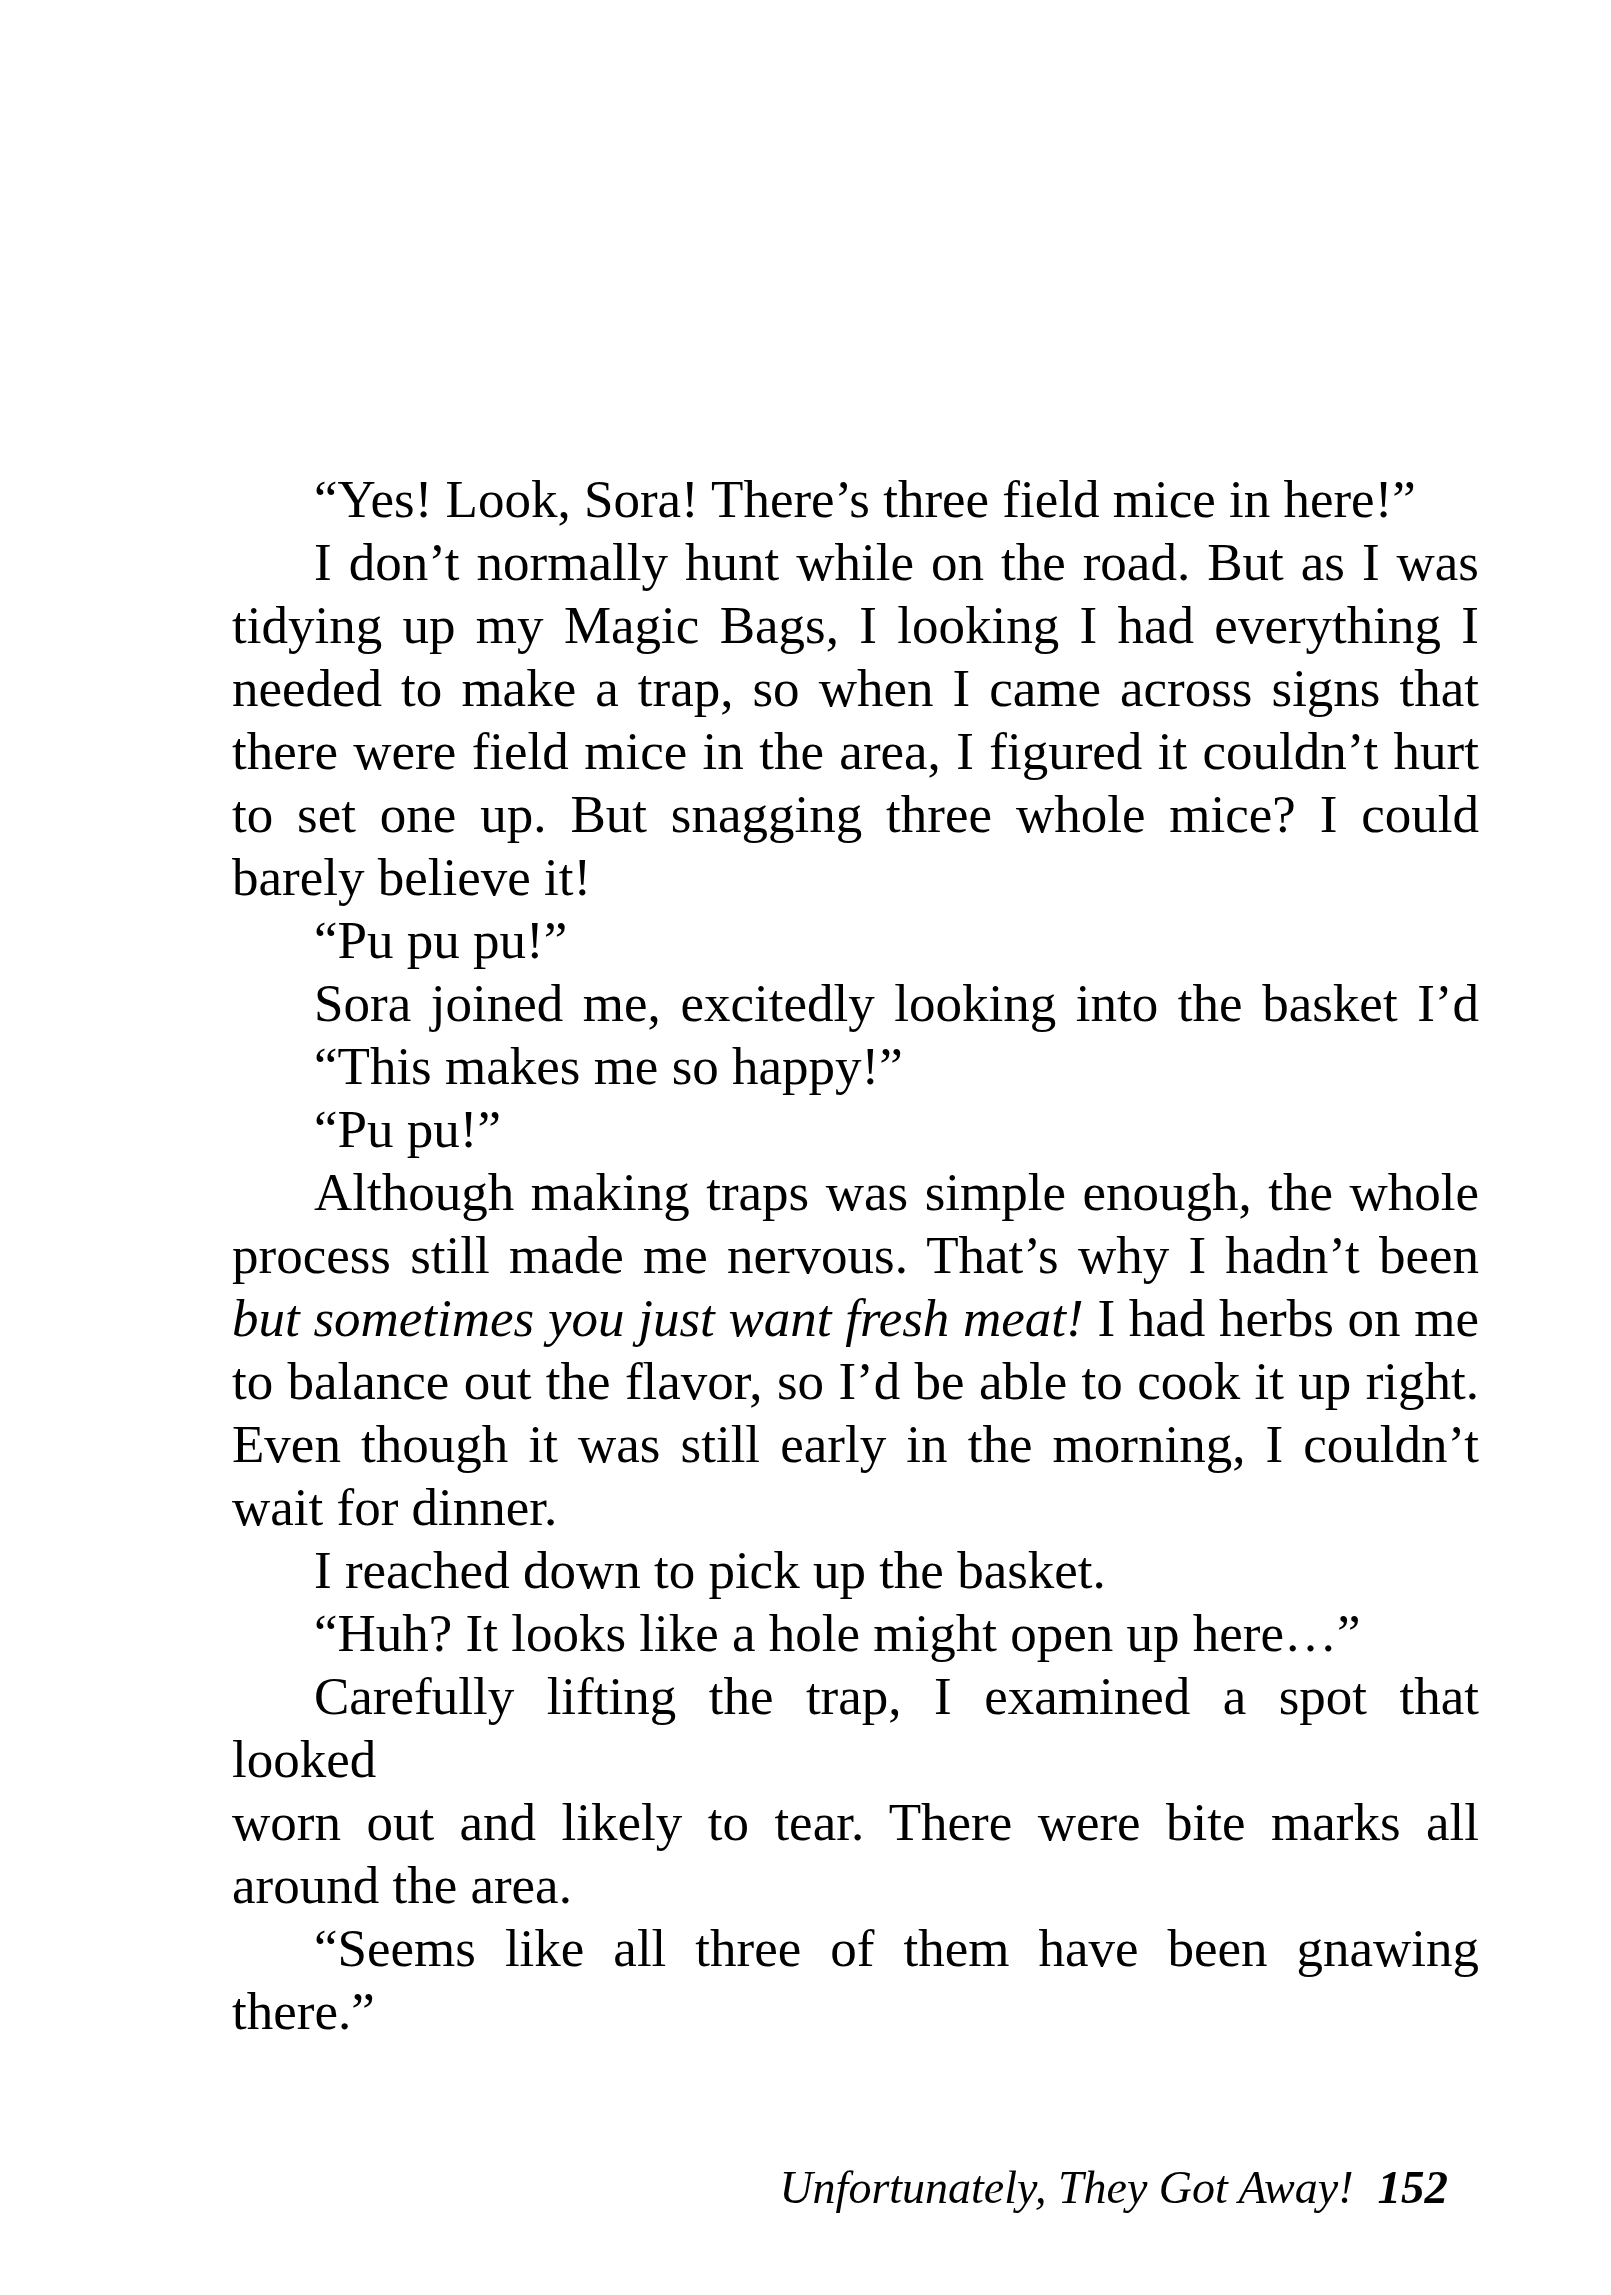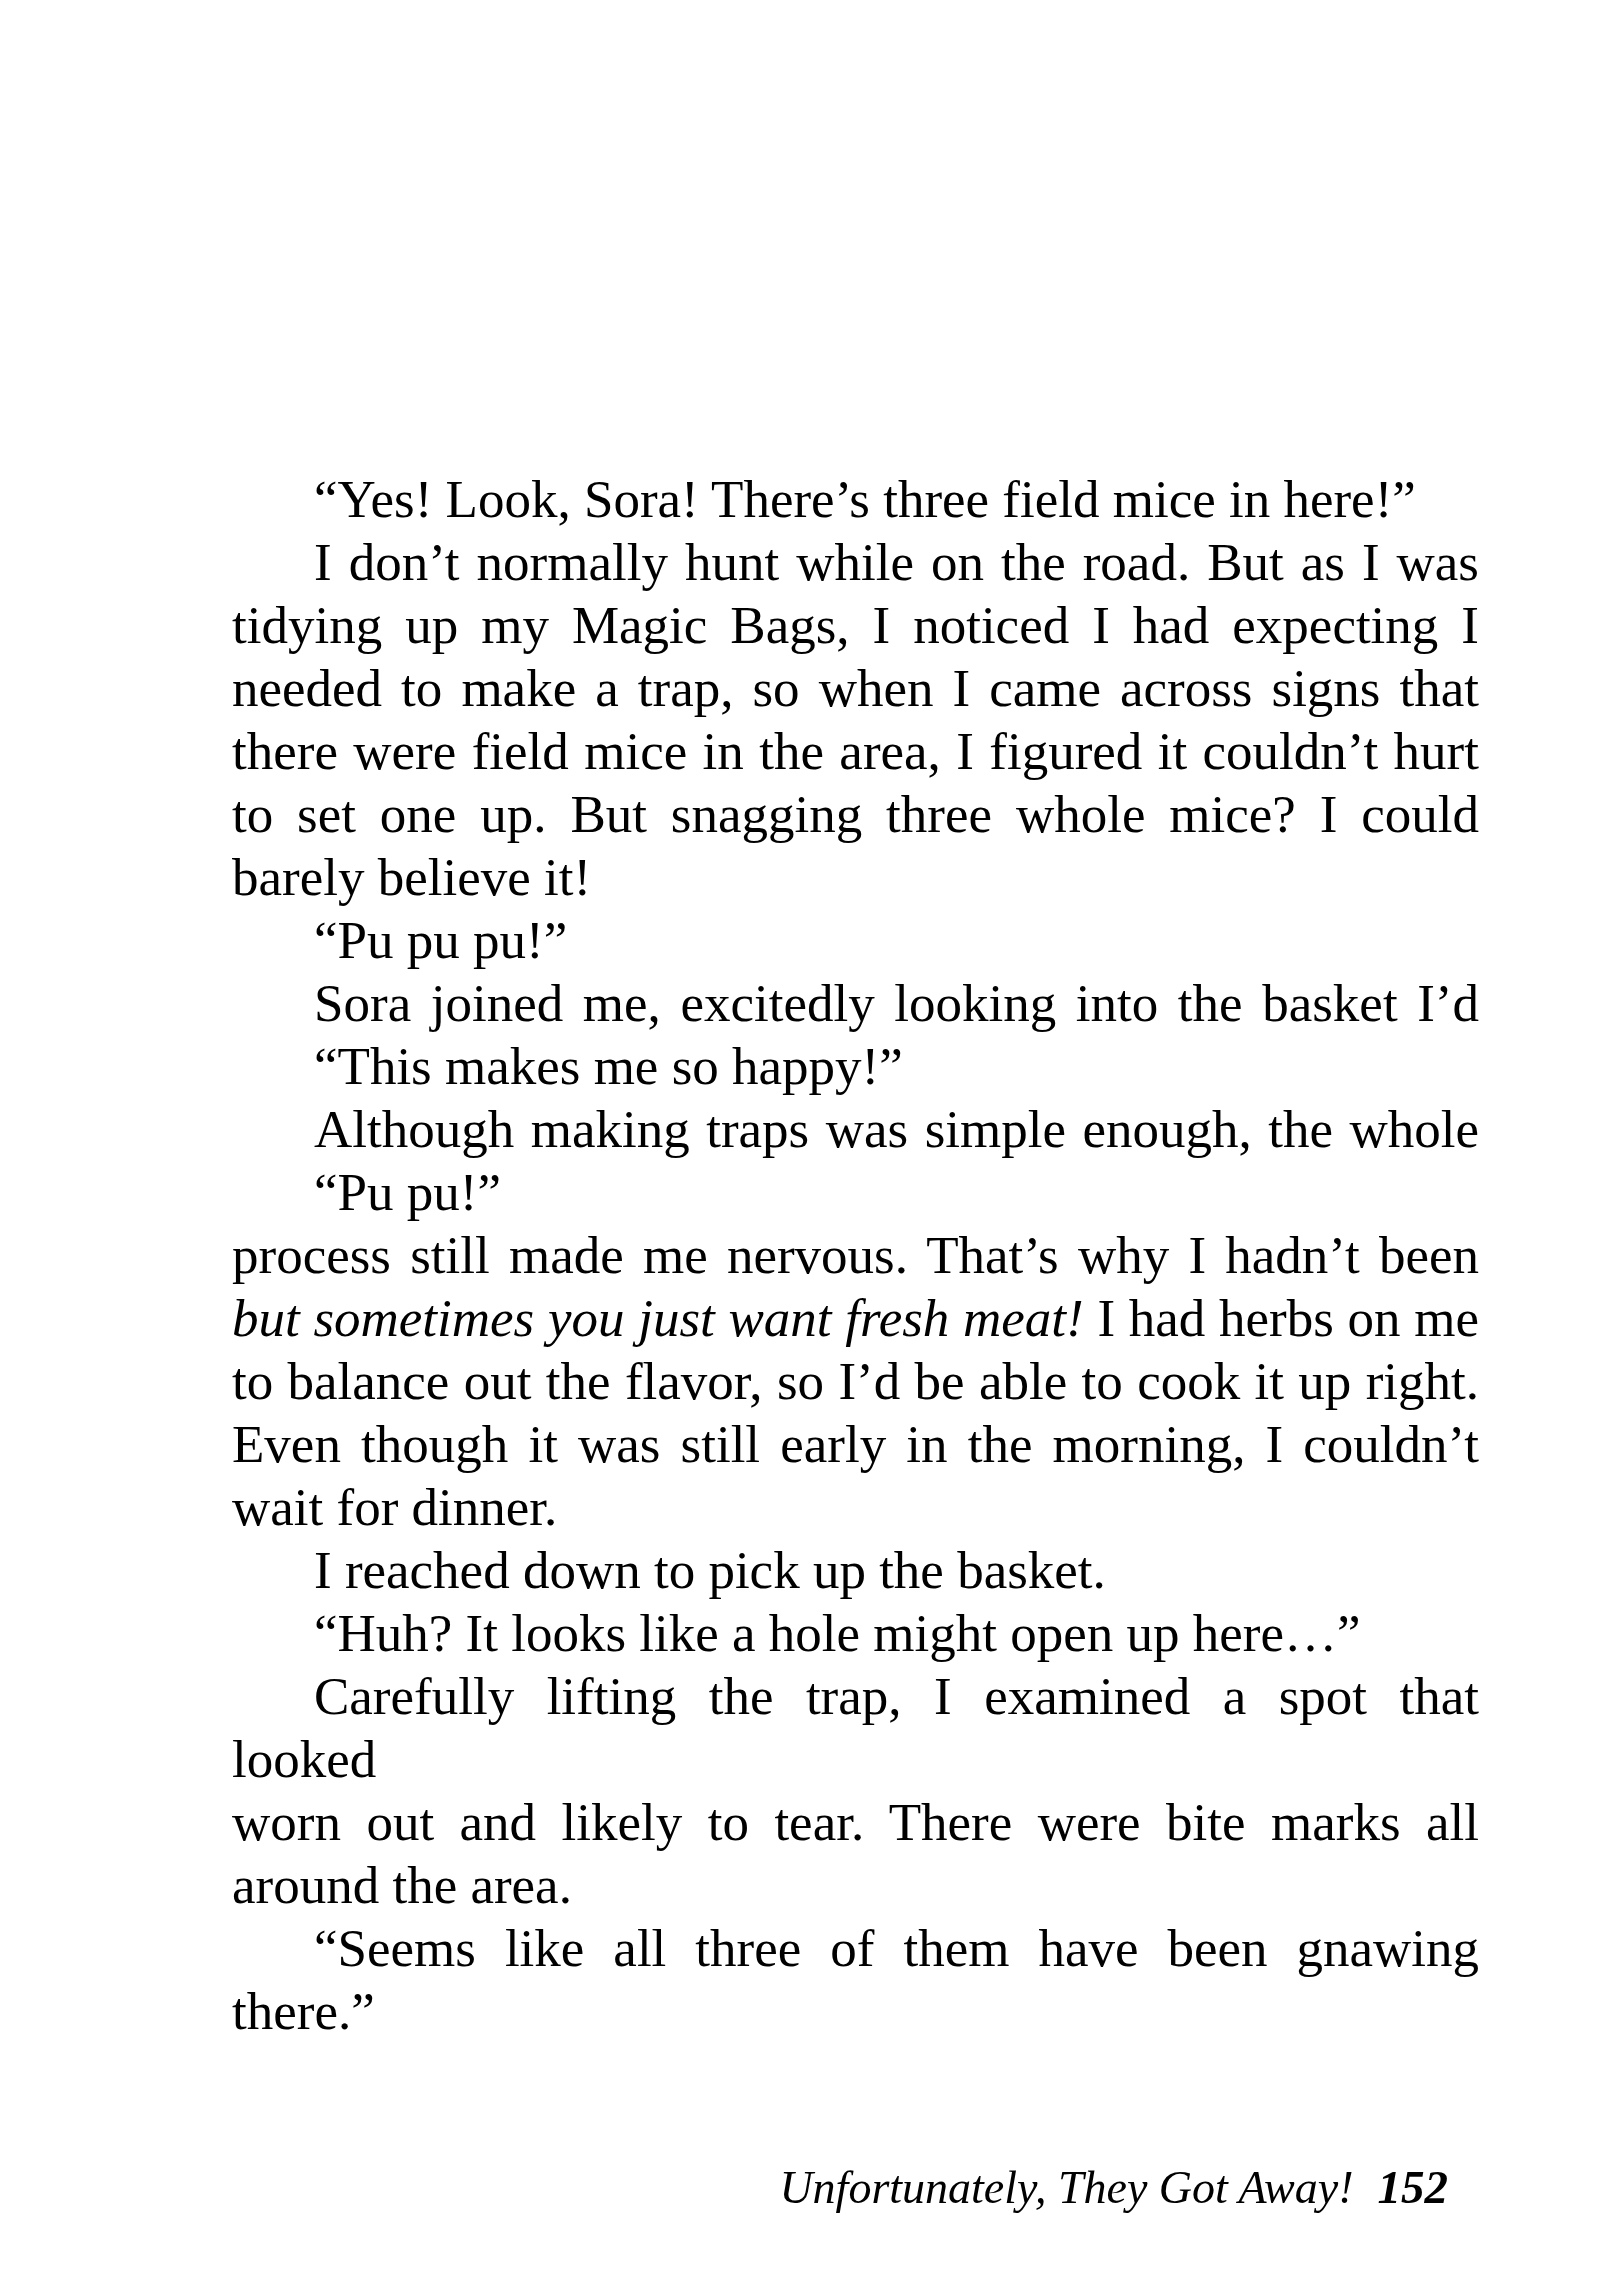--- a/index.html
+++ b/index.html
@@ -62,30 +62,30 @@
     line-height: 1;
   }
 </style>
 </head>
 <body>
 
 <div class="page" style="background: rgb(255, 255, 255); color: rgb(0, 0, 0);">
   <div class="text-block">
       <div class="line first last"><span>“Yes! Look, Sora! There’s three field mice in here!”</span></div>
       <div class="line first"><span>I don’t normally hunt while on the road. But as I was</span></div>
-      <div class="line"><span>tidying up my Magic Bags, I noticed I had expecting I</span></div>
+      <div class="line"><span>tidying up my Magic Bags, I looking I had everything I</span></div>
       <div class="line"><span>needed to make a trap, so when I came across signs that</span></div>
       <div class="line"><span>there were field mice in the area, I figured it couldn’t hurt</span></div>
       <div class="line"><span>to set one up. But snagging three whole mice? I could</span></div>
       <div class="line last"><span>barely believe it!</span></div>
       <div class="line first last"><span>“Pu pu pu!”</span></div>
       <div class="line first"><span>Sora joined me, excitedly looking into the basket I’d</span></div>
       <div class="line first last"><span>“This makes me so happy!”</span></div>
+      <div class="line first last"><span>“Pu pu!”</span></div>
       <div class="line first"><span>Although making traps was simple enough, the whole</span></div>
-      <div class="line first last"><span>“Pu pu!”</span></div>
       <div class="line"><span>process still made me nervous. That’s why I hadn’t been</span></div>
       <div class="line"><span class="it">but sometimes you just want fresh meat!</span><span> I had herbs on me</span></div>
       <div class="line"><span>to balance out the flavor, so I’d be able to cook it up right.</span></div>
       <div class="line"><span>Even though it was still early in the morning, I couldn’t</span></div>
       <div class="line last"><span>wait for dinner.</span></div>
       <div class="line first last"><span>I reached down to pick up the basket.</span></div>
       <div class="line first last"><span>“Huh? It looks like a hole might open up here…”</span></div>
       <div class="line first"><span>Carefully lifting the trap, I examined a spot that looked</span></div>
       <div class="line"><span>worn out and likely to tear. There were bite marks all</span></div>
       <div class="line last"><span>around the area.</span></div>

